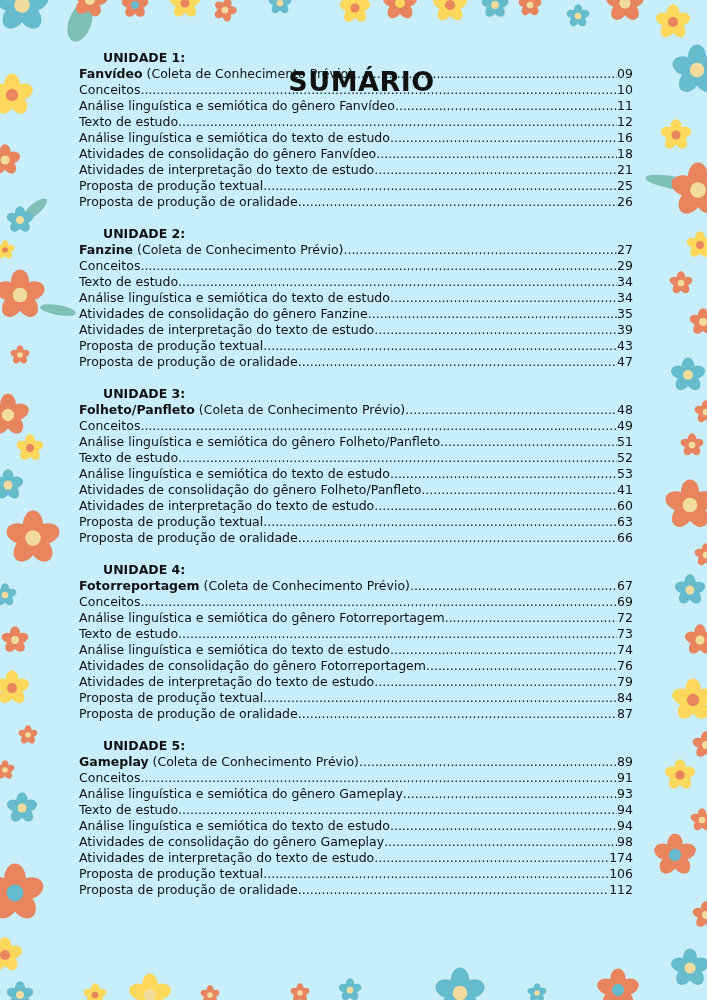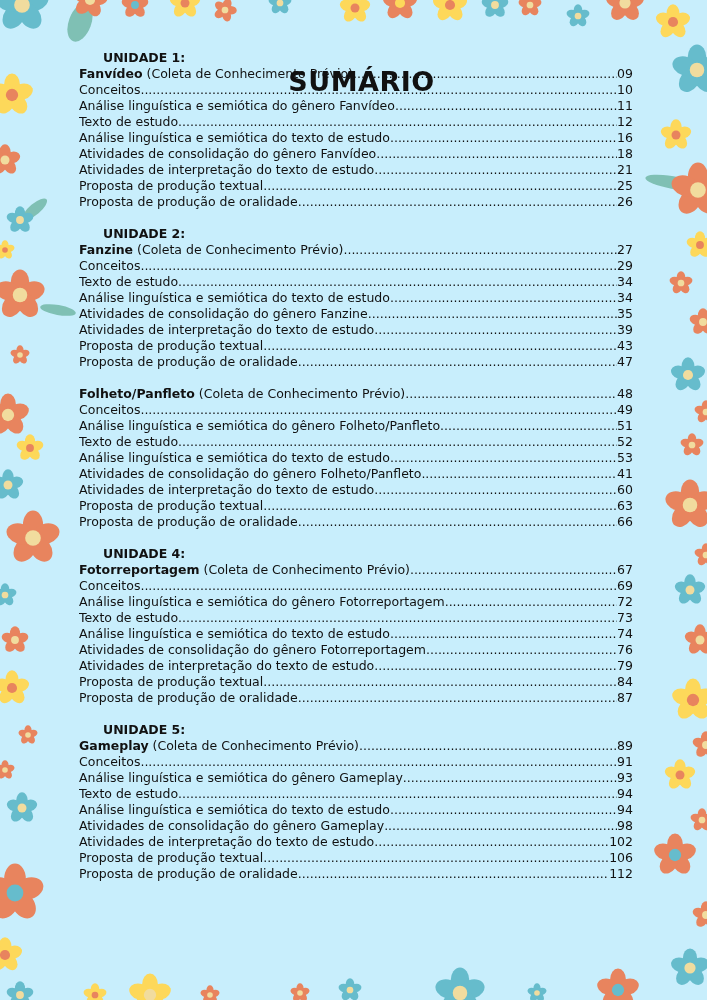--- a/index.html
+++ b/index.html
@@ -627,20 +627,21 @@
       <span class="page">43</span>
     </div>
           <div class="entry">
       <span class="label"><b></b><span>Proposta de produção de oralidade </span></span>
       <span class="dots"></span>
       <span class="page">47</span>
     </div>
         </div>
     </div>
       <div class="unit">
+      <div class="unit-head">UNIDADE 3:</div>
       <div class="entries">
           <div class="entry">
       <span class="label"><b>Folheto/Panfleto</b><span> (Coleta de Conhecimento Prévio) </span></span>
       <span class="dots"></span>
       <span class="page">48</span>
     </div>
           <div class="entry">
       <span class="label"><b></b><span>Conceitos</span></span>
       <span class="dots"></span>
       <span class="page">49</span>
@@ -761,21 +762,21 @@
       <span class="page">94</span>
     </div>
           <div class="entry">
       <span class="label"><b></b><span>Atividades de consolidação do gênero Gameplay </span></span>
       <span class="dots"></span>
       <span class="page">98</span>
     </div>
           <div class="entry">
       <span class="label"><b></b><span>Atividades de interpretação do texto de estudo</span></span>
       <span class="dots"></span>
-      <span class="page">102</span>
+      <span class="page">174</span>
     </div>
           <div class="entry">
       <span class="label"><b></b><span>Proposta de produção textual </span></span>
       <span class="dots"></span>
       <span class="page">106</span>
     </div>
           <div class="entry">
       <span class="label"><b></b><span>Proposta de produção de oralidade </span></span>
       <span class="dots"></span>
       <span class="page">112</span>

